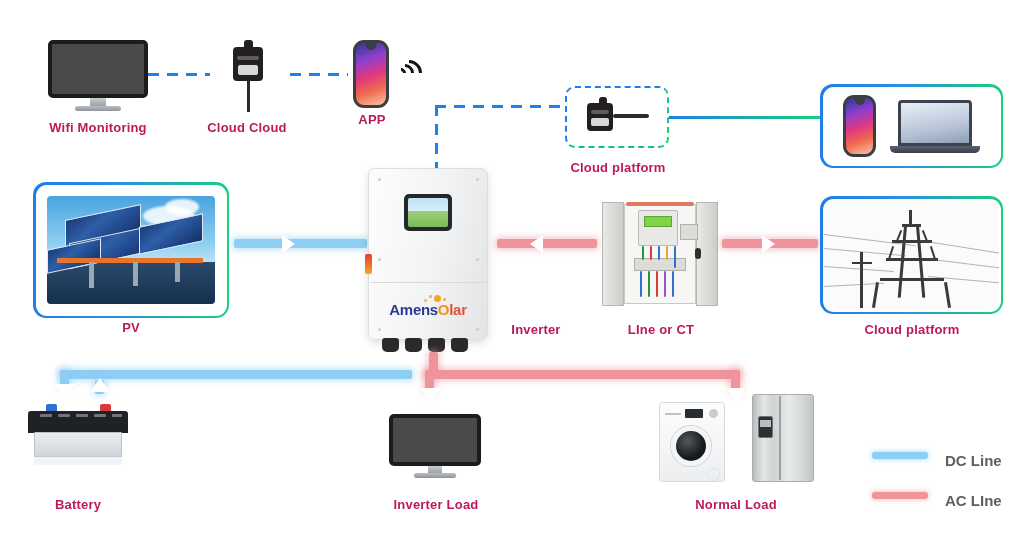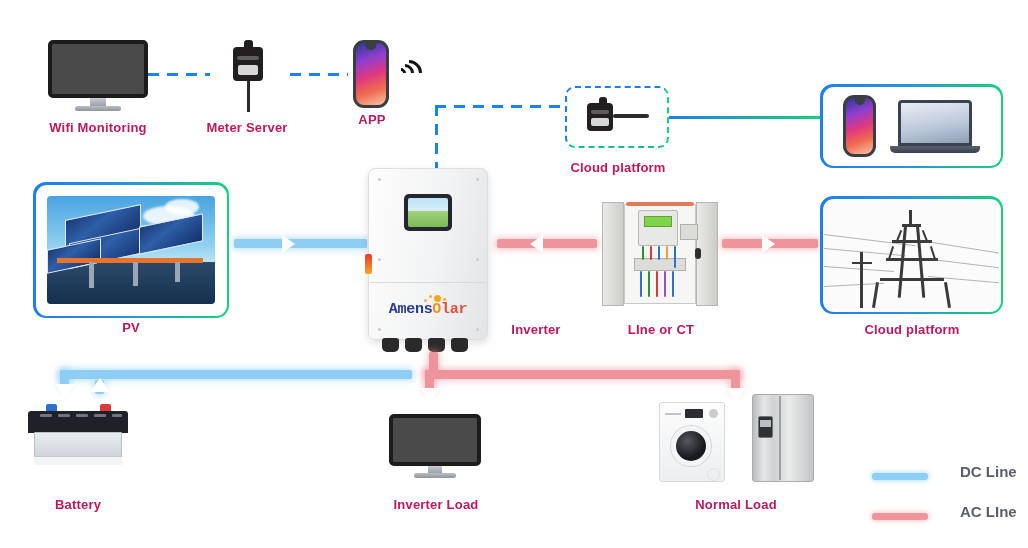--- a/index.html
+++ b/index.html
@@ -1,21 +1,21 @@
 <!DOCTYPE html>
 <html><head>
 <meta charset="utf-8">
 <style>
   * { margin:0; padding:0; box-sizing:border-box; }
   body {
     width:1028px; height:548px; background:#ffffff; position:relative;
     font-family:"Liberation Sans", sans-serif; overflow:hidden;
   }
   .stage { position:absolute; inset:0; }
-  .node { position:absolute;font-family:Liberation Mono, monospace; }
+  .node { position:absolute; }
   .lbl {
     position:absolute; color:#be185d; font-weight:bold; font-size:13px;
     letter-spacing:.2px; white-space:nowrap; text-align:center;
   }
   
   .gbox {
     position:absolute; border-radius:13px; padding:2.5px;
     background:linear-gradient(90deg,#1f7fe8 0%,#2b8fe0 45%,#18d07a 100%);
   }
   .gbox > .inner {
@@ -48,21 +48,21 @@
   .arr.r { border-left:13px solid #fff; border-top:9px solid transparent;
            border-bottom:9px solid transparent; }
   .arr.l { border-right:13px solid #fff; border-top:9px solid transparent;
            border-bottom:9px solid transparent; }
   .arr.d { border-top:14px solid #fff; border-left:10px solid transparent;
            border-right:10px solid transparent; }
   .arr.u { border-bottom:14px solid #fff; border-left:10px solid transparent;
            border-right:10px solid transparent; }
   
   .legend { position:absolute; left:872px; top:452px; }
-  .legrow { display:flex; align-items:flex-end; gap:32px; height:28px; }
+  .legrow { display:flex; align-items:flex-start; gap:17px; height:28px; }
   .legline { width:56px; height:7px; border-radius:3px; }
   .legtext { color:#5b5f66; font-weight:bold; font-size:15px; }
   
   .monitor-screen { background:#4a4a4a; border:4px solid #1c1c1c; border-radius:5px; }
   .monitor-neck { background:linear-gradient(180deg,#c9ccd0,#9aa0a6); margin:0 auto; }
   .monitor-base { background:linear-gradient(180deg,#b9bec4,#8e949a);
     border-radius:3px; margin:0 auto; }
   .phone {
     background:linear-gradient(160deg,#2b3a8f 0%,#8e3fd0 28%,#e0387f 52%,#f06a4e 74%,#f7c3a8 100%);
     border:3px solid #3a3d42; border-radius:11px; position:relative; overflow:hidden;
@@ -171,21 +171,21 @@
   </div>
   <div class="lbl" style="left:12px;top:120px;width:172px;">Wifi Monitoring</div>
 
   <div class="dash-h" style="left:148px;top:73px;width:62px;"></div>
 
   <div class="node" style="left:228px;top:40px;width:40px;height:72px;">
     <div class="dongle-cap" style="width:9px;height:7px;"></div>
     <div class="dongle-body" style="width:30px;height:34px;margin:0 auto;"></div>
     <div class="dongle-wire" style="width:3px;height:31px;"></div>
   </div>
-  <div class="lbl" style="left:176px;top:120px;width:142px;">Meter Server</div>
+  <div class="lbl" style="left:176px;top:120px;width:142px;">Cloud Cloud</div>
 
   <div class="dash-h" style="left:290px;top:73px;width:58px;"></div>
 
   <div class="node" style="left:353px;top:40px;">
     <div class="phone" style="width:36px;height:68px;"></div>
   </div>
   <div class="node" style="left:396px;top:58px;width:26px;height:30px;">
     <div class="wifi-arc" style="width:10px;height:10px;left:0;top:10px;transform:rotate(45deg);"></div>
     <div class="wifi-arc" style="width:18px;height:18px;left:0;top:6px;transform:rotate(45deg);"></div>
     <div class="wifi-arc" style="width:26px;height:26px;left:0;top:2px;transform:rotate(45deg);"></div>

